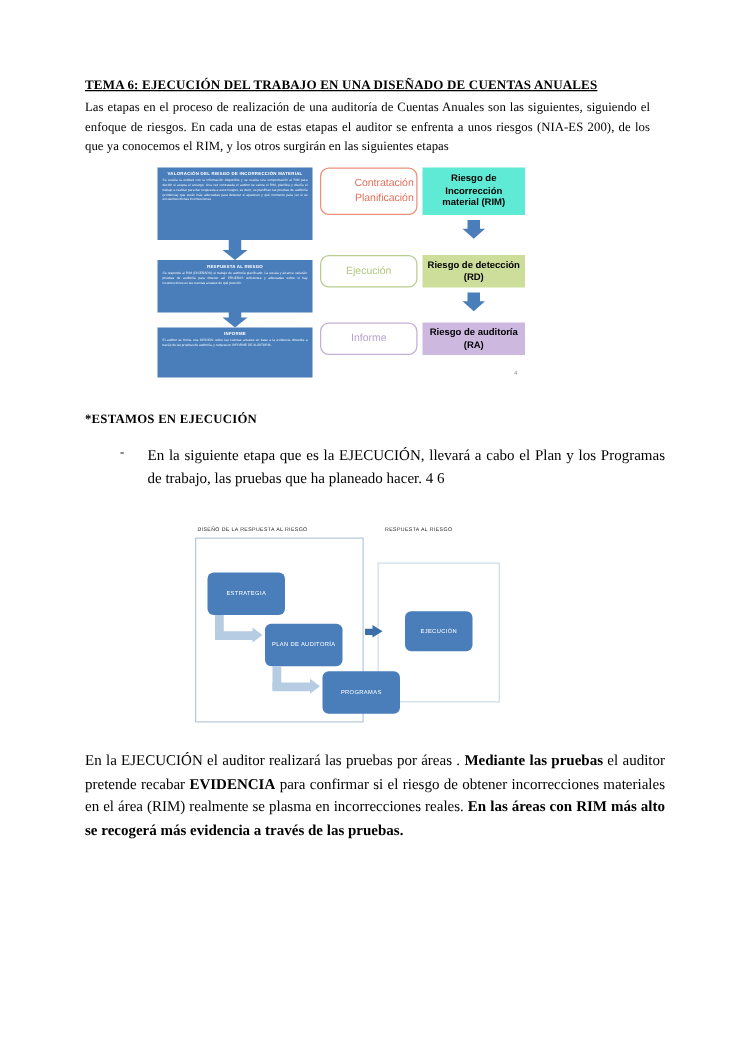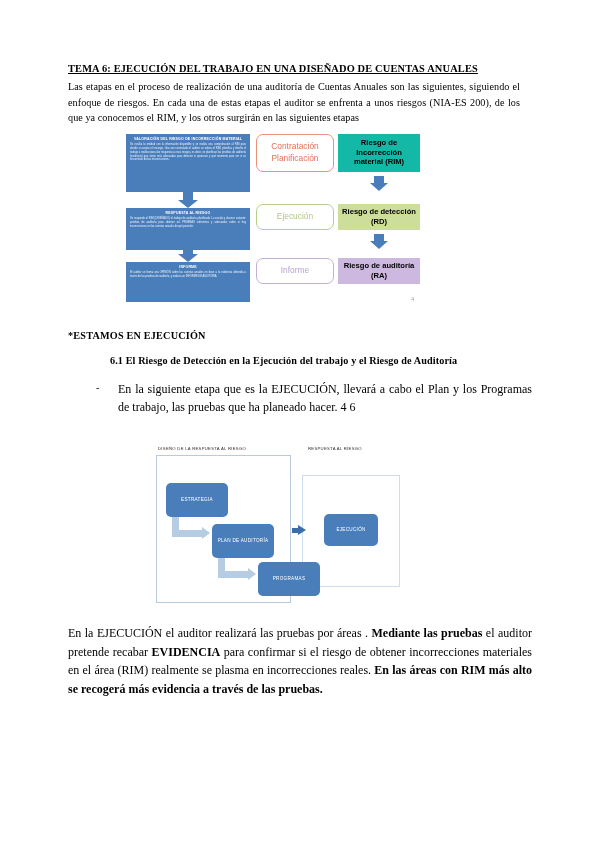--- a/index.html
+++ b/index.html
@@ -85,21 +85,21 @@
   }
   #ar1 { top:60px; }
   #ar2 { top:114px; }
 
   .d1-mid { position:absolute; left:130px; top:0; width:78px; height:172px; }
   .stagebox {
     position:absolute; left:0; width:78px;
     border-radius:7px;
     background:#ffffff;
     display:flex; align-items:center; justify-content:center;
-    text-align:center;
+    text-align:right;
     font-family:"Liberation Sans", sans-serif;
     font-size:8.4px;
     line-height:1.32;
     padding:2px;
   }
   #sb1 { top:2px;  height:38px; border:1.1px solid #e8927c; color:#e2705a; }
   #sb2 { top:72px; height:26px; border:1.1px solid #b9cd8f; color:#b3c77f; }
   #sb3 { top:126px;height:26px; border:1.1px solid #c5b0d5; color:#b9a3cc; }
 
   .d1-right { position:absolute; left:212px; top:0; width:82px; height:172px; }
@@ -107,21 +107,21 @@
     position:absolute; left:0; width:82px;
     display:flex; align-items:center; justify-content:center;
     text-align:center;
     font-family:"Liberation Sans", sans-serif;
     font-size:7.6px;
     font-weight:bold;
     line-height:1.28;
     color:#000000;
     padding:2px 3px;
   }
-  #rb1 { top:2px;  height:38px; background:#14b8a6;text-align:center; }
+  #rb1 { top:2px;  height:38px; background:#5eead4;text-align:center; }
   #rb2 { top:72px; height:26px; background:#cddd9a; }
   #rb3 { top:126px;height:26px; background:#cdb8e0; }
 
   .sm-arrow { position:absolute; left:244px; width:18px; height:15px; }
   .sm-arrow .shaft { position:absolute; left:4px; top:0; width:10px; height:8px; background:#4a7ebb; }
   .sm-arrow .head {
     position:absolute; left:0; top:7px; width:0; height:0;
     border-left:9px solid transparent; border-right:9px solid transparent;
     border-top:8px solid #4a7ebb;
   }
@@ -272,21 +272,20 @@
       <div class="sm-arrow" id="sa2">
         <div class="shaft"></div>
           <div class="head"></div>
       </div>
 
       <div class="page-mark">4</div>
     </div>
 
     <div style="height:26px"></div>
     <div class="heading-star">*ESTAMOS EN EJECUCIÓN</div>
-    <div class="subheading">6.1 El Riesgo de Detección en la Ejecución del trabajo y el Riesgo de Auditoría</div>
 
     <div class="bullet-row">
       <div class="bullet-dash">-</div>
       <div class="bullet-text">En la siguiente etapa que es la EJECUCIÓN, llevará a cabo el Plan y los Programas de trabajo, las pruebas que ha planeado hacer. 4 6</div>
     </div>
 
     <div class="diagram2">
       <div class="d2-label" id="d2lab1">DISEÑO DE LA RESPUESTA AL RIESGO</div>
       <div class="d2-label" id="d2lab2">RESPUESTA AL RIESGO</div>
 

